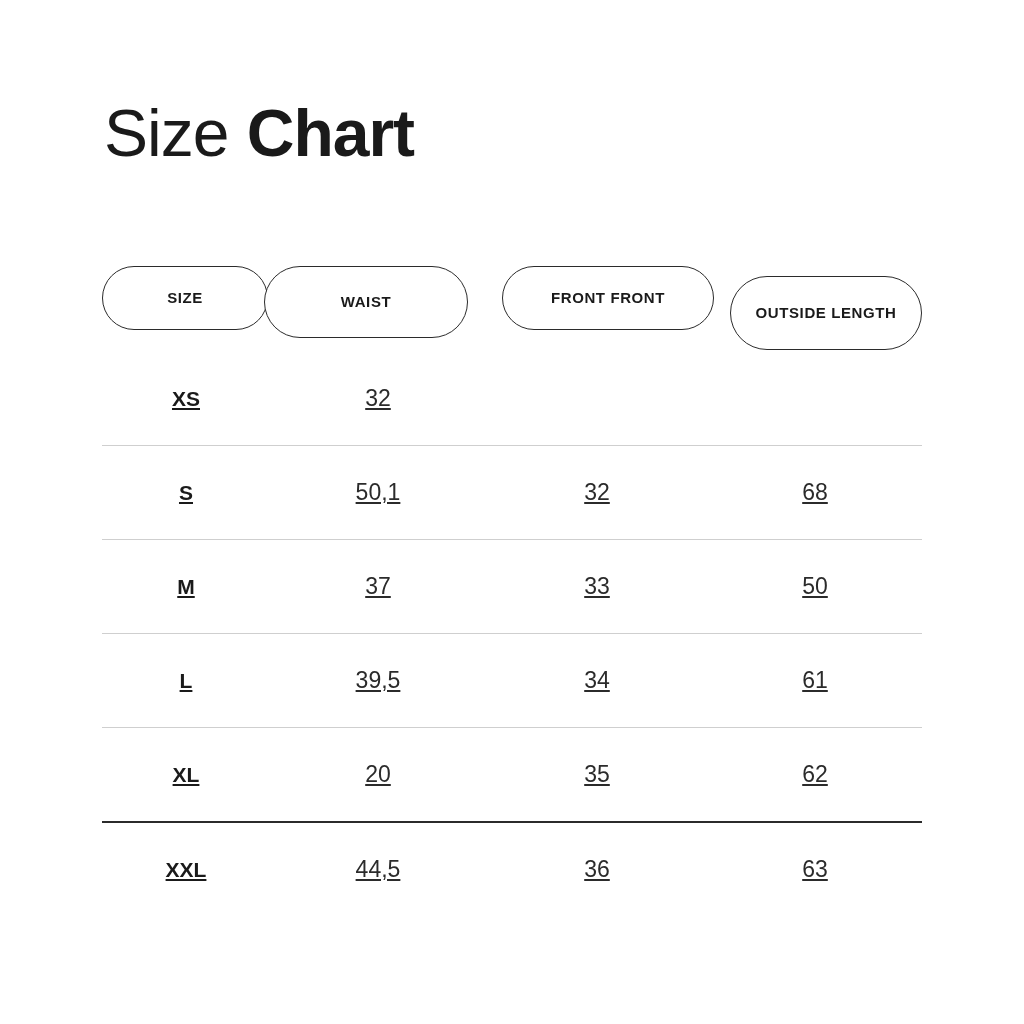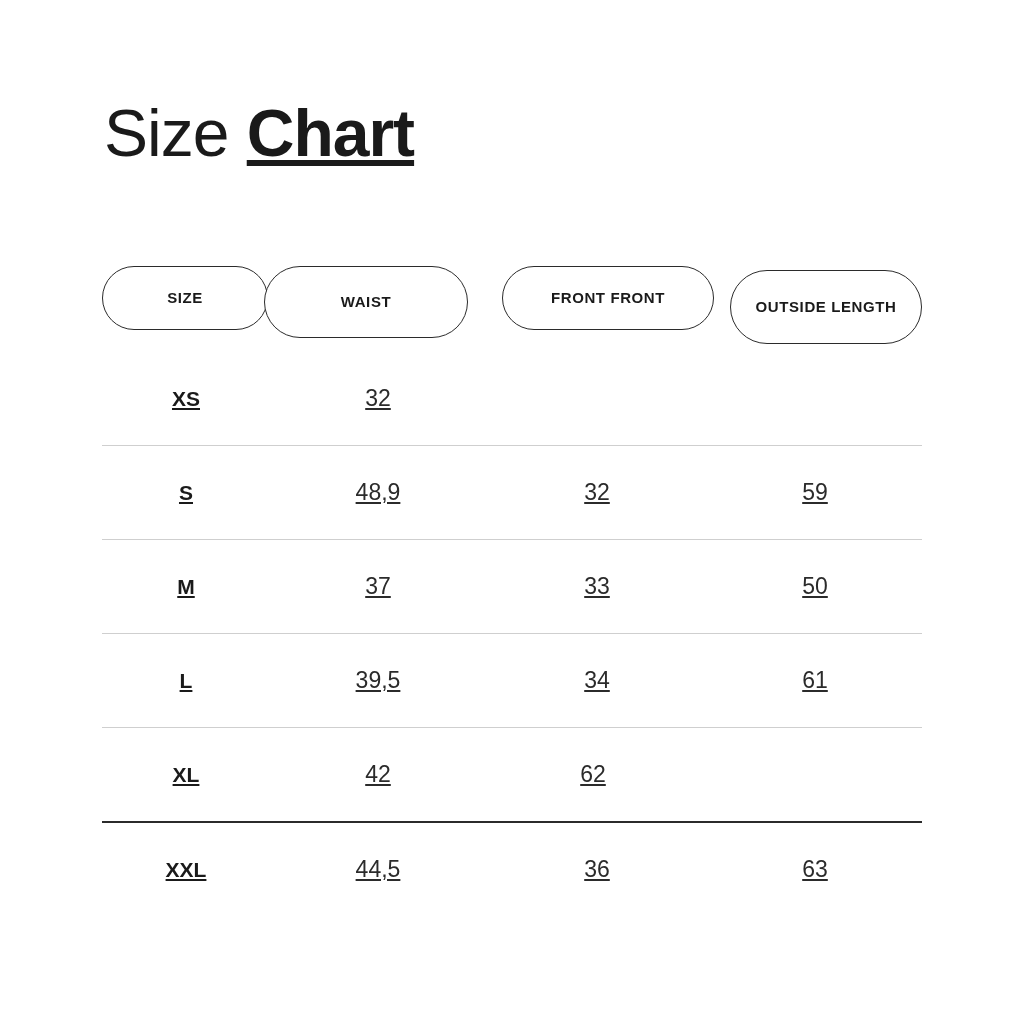--- a/index.html
+++ b/index.html
@@ -31,21 +31,20 @@
     line-height: 1;
     white-space: nowrap;
   }
   .title .light {
     font-weight: 300;
     letter-spacing: -1px;
   }
   .title .bold {
     font-weight: 700;
     letter-spacing: -1px;
-    text-decoration: underline;
   }
 
   
   .header-row {
     position: absolute;
     left: 100px;
     top: 262px;
     width: 824px;
     height: 76px;
   }
@@ -61,21 +60,21 @@
     font-weight: 700;
     font-size: 15px;
     letter-spacing: 0.6px;
     line-height: 1.15;
     background: #ffffff;
     color: #1a1a1a;
   }
   .pill-size         { left: 2px;   top: 4px;  width: 166px; height: 64px; }
   .pill-waist        { left: 164px; top: 4px;  width: 204px; height: 72px; }
   .pill-frontcrotch  { left: 402px; top: 4px;  width: 212px; height: 64px; }
-  .pill-outside      { left: 630px; top: 8px;  width: 192px; height: 74px; padding: 0 12px; text-align: right; }
+  .pill-outside      { left: 630px; top: 14px;  width: 192px; height: 74px; padding: 0 12px; text-align: right; }
 
   
   .table {
     position: absolute;
     left: 102px;
     top: 352px;
     width: 820px;
   }
   .row {
     display: flex;
@@ -132,42 +131,43 @@
 
   <div class="table">
 
     <div class="row">
       <div class="cell size-cell c0">XS</div>
       <div class="cell c1">32</div>
     </div>
 
     <div class="row">
       <div class="cell size-cell c0">S</div>
-      <div class="cell c1">48,9</div>
+      <div class="cell c1">50,1</div>
       <div class="cell c2">32</div>
-      <div class="cell c3">59</div>
+      <div class="cell c3">68</div>
     </div>
 
     <div class="row">
       <div class="cell size-cell c0">M</div>
       <div class="cell c1">37</div>
       <div class="cell c2">33</div>
       <div class="cell c3">50</div>
     </div>
 
     <div class="row">
       <div class="cell size-cell c0">L</div>
       <div class="cell c1">39,5</div>
       <div class="cell c2">34</div>
       <div class="cell c3">61</div>
     </div>
 
     <div class="row thick">
       <div class="cell size-cell c0">XL</div>
-      <div class="cell c1">42</div>
+      <div class="cell c1">20</div>
+      <div class="cell c2">35</div>
       <div class="cell c3">62</div>
     </div>
 
     <div class="row last">
       <div class="cell size-cell c0">XXL</div>
       <div class="cell c1">44,5</div>
       <div class="cell c2">36</div>
       <div class="cell c3">63</div>
     </div>
 

